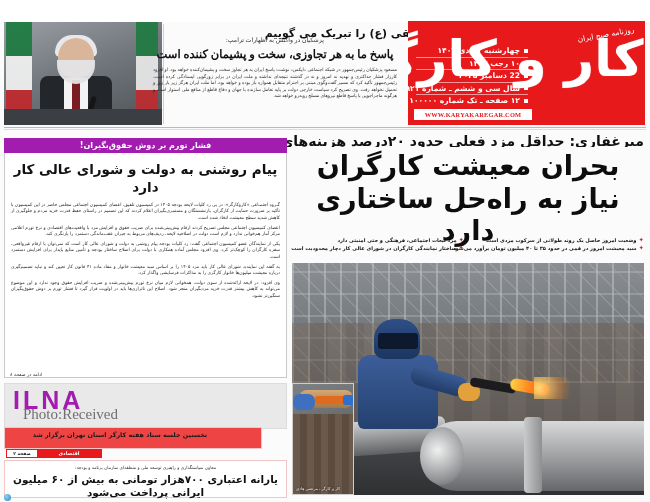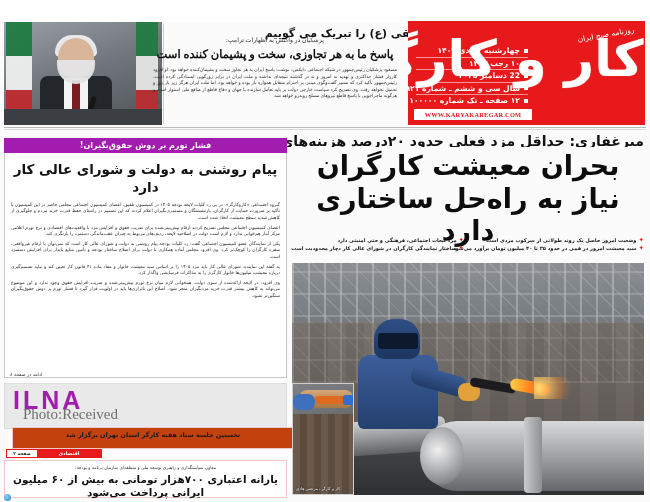--- a/index.html
+++ b/index.html
@@ -202,22 +202,22 @@
     position:absolute;left:8px;top:2px;font-size:25px;font-weight:bold;color:#a21caf;
     letter-spacing:3px;direction:ltr;font-family:"Liberation Sans",sans-serif;
   }
   .ilna-photo{
     position:absolute;left:18px;top:22px;font-size:15px;font-weight:normal;color:#6f6f6f;
     direction:ltr;font-family:Liberation Serif, serif;
   }
 
   
   .sub1{
-    position:absolute;left:12px;top:427px;width:283px;height:22px;
-    border:1px solid #f0c6c6;box-sizing:border-box;background:#c2410c;
+    position:absolute;left:4px;top:427px;width:258px;height:22px;
+    border:1px solid #f0c6c6;box-sizing:border-box;background:#ef4444;
   }
   .sub1-t{
     position:absolute;right:6px;top:3px;width:270px;direction:rtl;text-align:center;
     font-size:6.4px;font-weight:bold;color:#1a1a1a;
   }
 
   
   .eco-badge{
     position:absolute;left:36px;top:449px;width:66px;height:9px;
     background:#e8191b;direction:rtl;

